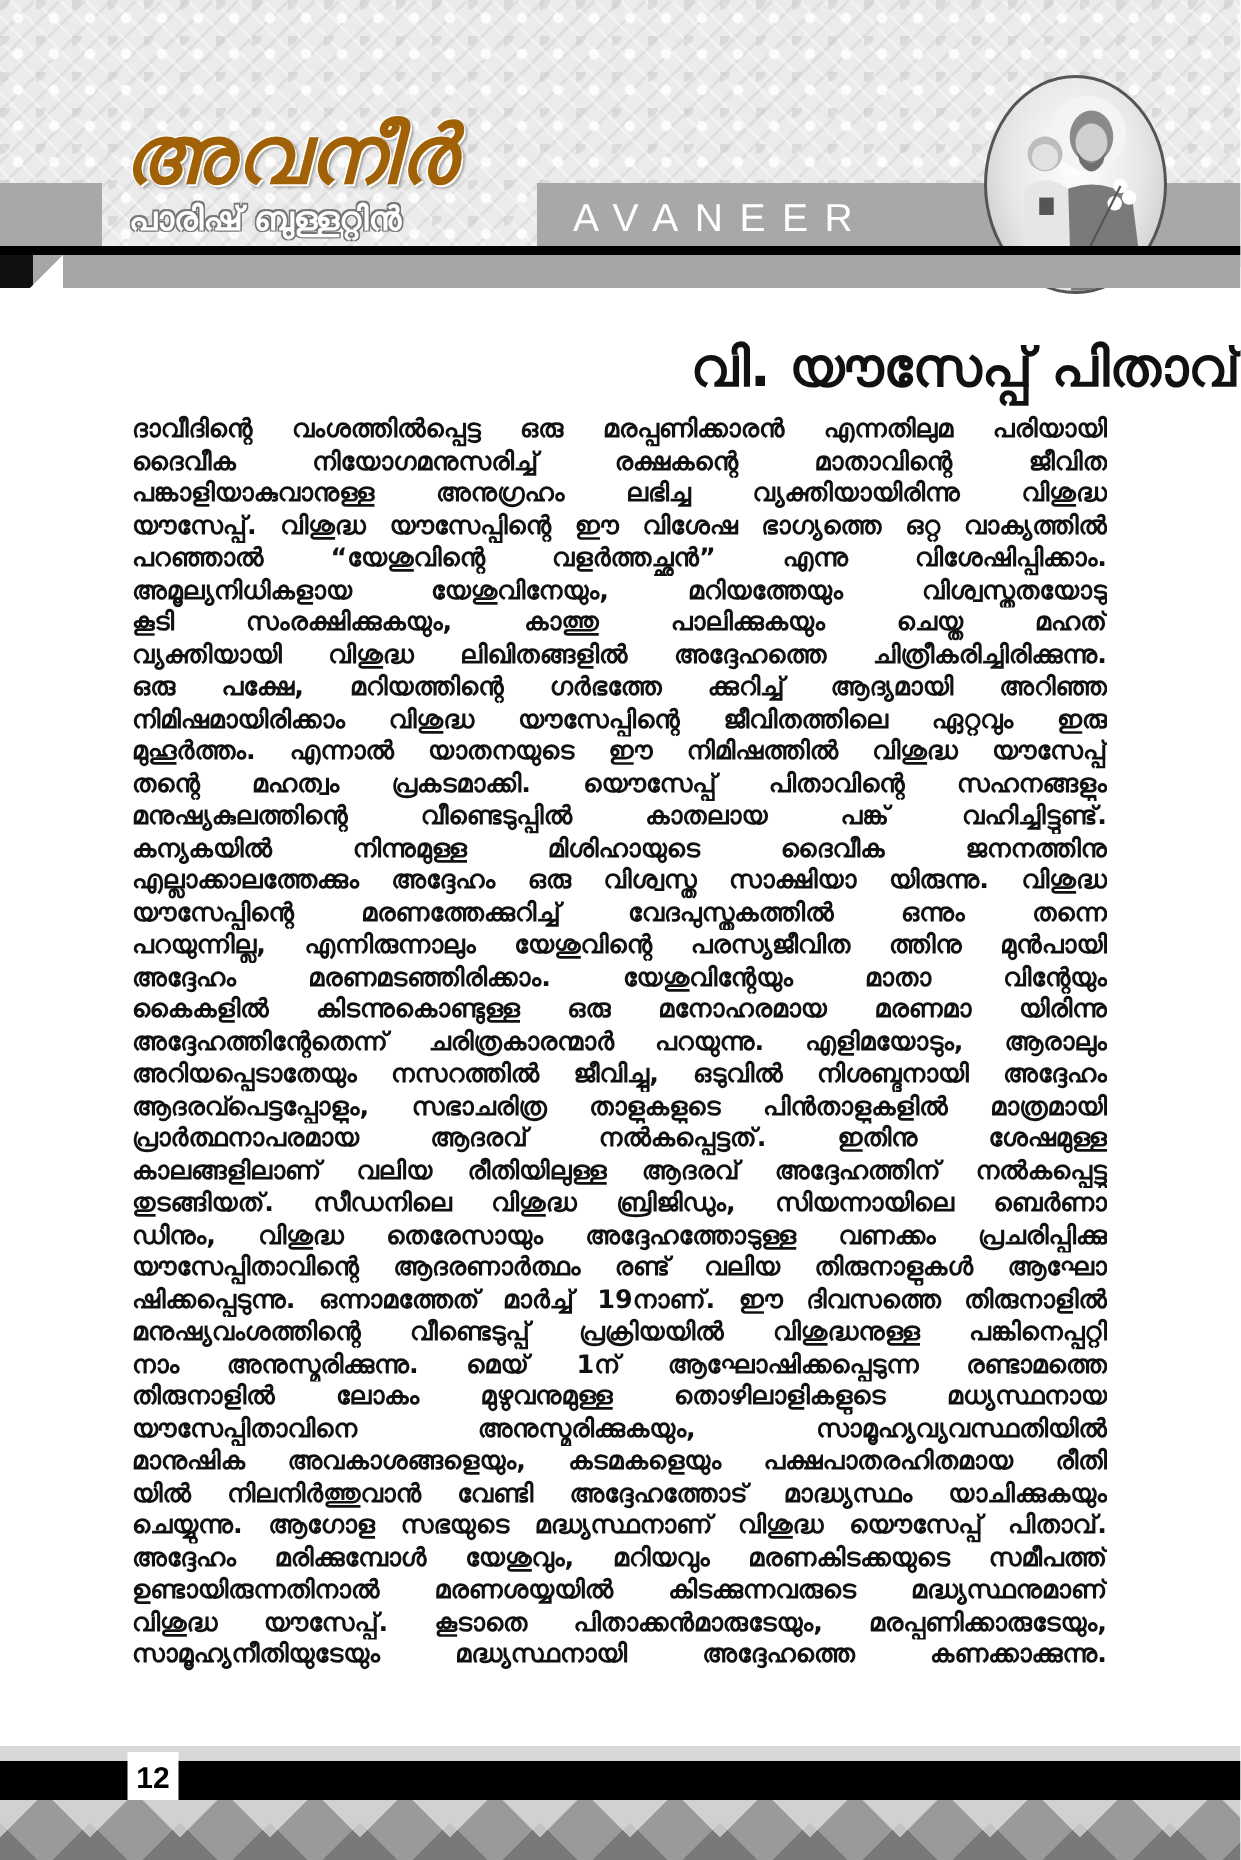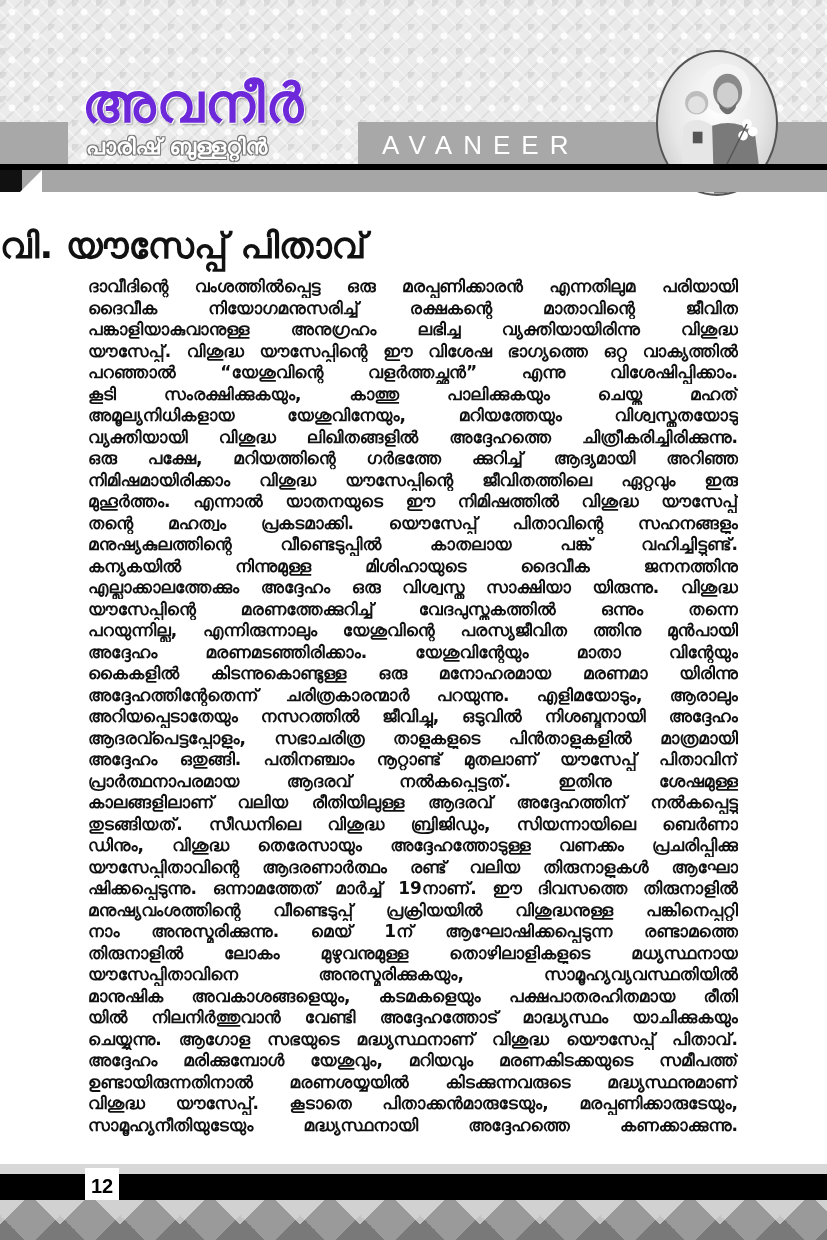--- a/index.html
+++ b/index.html
@@ -19,22 +19,23 @@
       repeating-linear-gradient(-45deg, rgba(200,200,200,0.35) 0 2px, transparent 2px 12px);
     background-size: 24px 24px, 24px 24px, auto, auto;
   }
   .band {
     position: absolute; top: 122px; height: 56px; background: #a8a8a8;
   }
   .band-left { left: 0; width: 68px; }
   .band-right { left: 358px; width: 469px; }
   .masthead-ml {
     position: absolute; left: 82px; top: 74px; font-size: 54px; font-weight: bold;
-    color: #6d28d9; letter-spacing: 1px; line-height: 60px;
+    color: #a16207; letter-spacing: 1px; line-height: 60px;
     text-shadow: 1px 1px 0 #fff, -1px -1px 0 #fff, 2px 2px 2px rgba(0,0,0,0.35);
+    font-style: italic;
   }
   .masthead-en {
     position: absolute; left: 382px; top: 127px; font-size: 26px; color: #ffffff;
     letter-spacing: 11px; font-family: "Liberation Sans", sans-serif; line-height: 36px;
   }
   .masthead-sub {
     position: absolute; left: 86px; top: 132px; font-size: 22px; font-weight: bold;
     color: #ffffff; line-height: 30px;
     text-shadow: -1px -1px 0 #777, 1px -1px 0 #777, -1px 1px 0 #777, 1px 1px 0 #777;
   }
@@ -54,21 +55,21 @@
   .header-stripe-dark2 {
     position: absolute; left: 0; top: 170px; width: 22px; height: 22px; background: #111;
   }
   .header-stripe-white {
     position: absolute; left: 22px; top: 170px; width: 0; height: 0;
     border-top: 22px solid transparent; border-right: 22px solid #fff;
     transform: translateX(-2px);
   }
   
   .article-title {
-    position: absolute; left: 0; top: 198px; width: 827px; text-align: left;
+    position: absolute; left: 0; top: 198px; width: 827px; text-align: right;
     font-size: 36px; font-weight: bold; color: #111; line-height: 48px;
   }
   .article-body {
     position: absolute; left: 88px; top: 252px; width: 650px;
     font-size: 17px; font-weight: bold; color: #111; line-height: 21.5px;
     text-align: justify;
     margin-top: 24px;
   }
   .article-body .line {
     display: block; text-align: justify; text-align-last: justify;
@@ -136,38 +137,37 @@
 <div class="header-stripe-white"></div>
 
 <h1 class="article-title">വി. യൗസേപ്പ് പിതാവ്</h1>
 
 <div class="article-body">
   <span class="line">ദാവീദിന്റെ വംശത്തിൽപ്പെട്ട ഒരു മരപ്പണിക്കാരൻ എന്നതിലുമ പരിയായി</span>
   <span class="line">ദൈവീക നിയോഗമനുസരിച്ച് രക്ഷകന്റെ മാതാവിന്റെ ജീവിത</span>
   <span class="line">പങ്കാളിയാകുവാനുള്ള അനുഗ്രഹം ലഭിച്ച വ്യക്തിയായിരിന്നു വിശുദ്ധ</span>
   <span class="line">യൗസേപ്പ്. വിശുദ്ധ യൗസേപ്പിന്റെ ഈ വിശേഷ ഭാഗ്യത്തെ ഒറ്റ വാക്യത്തിൽ</span>
   <span class="line">പറഞ്ഞാൽ “യേശുവിന്റെ വളർത്തച്ഛൻ” എന്നു വിശേഷിപ്പിക്കാം.</span>
+  <span class="line">അമൂല്യനിധികളായ യേശുവിനേയും, മറിയത്തേയും വിശ്വസ്തതയോടു</span>
   <span class="line">കൂടി സംരക്ഷിക്കുകയും, കാത്തു പാലിക്കുകയും ചെയ്ത മഹത്</span>
-  <span class="line">അമൂല്യനിധികളായ യേശുവിനേയും, മറിയത്തേയും വിശ്വസ്തതയോടു</span>
   <span class="line">വ്യക്തിയായി വിശുദ്ധ ലിഖിതങ്ങളിൽ അദ്ദേഹത്തെ ചിത്രീകരിച്ചിരിക്കുന്നു.</span>
   <span class="line">ഒരു പക്ഷേ, മറിയത്തിന്റെ ഗർഭത്തേ ക്കുറിച്ച് ആദ്യമായി അറിഞ്ഞ</span>
   <span class="line">നിമിഷമായിരിക്കാം വിശുദ്ധ യൗസേപ്പിന്റെ ജീവിതത്തിലെ ഏറ്റവും ഇരു</span>
   <span class="line">മുഹൂർത്തം. എന്നാൽ യാതനയുടെ ഈ നിമിഷത്തിൽ വിശുദ്ധ യൗസേപ്പ്</span>
   <span class="line">തന്റെ മഹത്വം പ്രകടമാക്കി. യൌസേപ്പ് പിതാവിന്റെ സഹനങ്ങളും</span>
   <span class="line">മനുഷ്യകുലത്തിന്റെ വീണ്ടെടുപ്പിൽ കാതലായ പങ്ക് വഹിച്ചിട്ടുണ്ട്.</span>
   <span class="line">കന്യകയിൽ നിന്നുമുള്ള മിശിഹായുടെ ദൈവീക ജനനത്തിനു</span>
   <span class="line">എല്ലാക്കാലത്തേക്കും അദ്ദേഹം ഒരു വിശ്വസ്ത സാക്ഷിയാ യിരുന്നു. വിശുദ്ധ</span>
   <span class="line">യൗസേപ്പിന്റെ മരണത്തേക്കുറിച്ച് വേദപുസ്തകത്തിൽ ഒന്നും തന്നെ</span>
   <span class="line">പറയുന്നില്ല, എന്നിരുന്നാലും യേശുവിന്റെ പരസ്യജീവിത ത്തിനു മുൻപായി</span>
   <span class="line">അദ്ദേഹം മരണമടഞ്ഞിരിക്കാം. യേശുവിന്റേയും മാതാ വിന്റേയും</span>
   <span class="line">കൈകളിൽ കിടന്നുകൊണ്ടുള്ള ഒരു മനോഹരമായ മരണമാ യിരിന്നു</span>
   <span class="line">അദ്ദേഹത്തിന്റേതെന്ന് ചരിത്രകാരന്മാർ പറയുന്നു. എളിമയോടും, ആരാലും</span>
   <span class="line">അറിയപ്പെടാതേയും നസറത്തിൽ ജീവിച്ചു, ഒടുവിൽ നിശബ്ദനായി അദ്ദേഹം</span>
   <span class="line">ആദരവ്പെട്ടപ്പോളും, സഭാചരിത്ര താളുകളുടെ പിൻതാളുകളിൽ മാത്രമായി</span>
-  <span class="line">അദ്ദേഹം ഒതുങ്ങി. പതിനഞ്ചാം നൂറ്റാണ്ട് മുതലാണ് യൗസേപ്പ് പിതാവിന്</span>
   <span class="line">പ്രാർത്ഥനാപരമായ ആദരവ് നൽകപ്പെട്ടത്. ഇതിനു ശേഷമുള്ള</span>
   <span class="line">കാലങ്ങളിലാണ് വലിയ രീതിയിലുള്ള ആദരവ് അദ്ദേഹത്തിന് നൽകപ്പെട്ടു</span>
   <span class="line">തുടങ്ങിയത്. സീഡനിലെ വിശുദ്ധ ബ്രിജിഡും, സിയന്നായിലെ ബെർണാ</span>
   <span class="line">ഡിനും, വിശുദ്ധ തെരേസായും അദ്ദേഹത്തോടുള്ള വണക്കം പ്രചരിപ്പിക്കു</span>
   <span class="line">യൗസേപ്പിതാവിന്റെ ആദരണാർത്ഥം രണ്ട് വലിയ തിരുനാളുകൾ ആഘോ</span>
   <span class="line">ഷിക്കപ്പെടുന്നു. ഒന്നാമത്തേത് മാർച്ച് 19നാണ്. ഈ ദിവസത്തെ തിരുനാളിൽ</span>
   <span class="line">മനുഷ്യവംശത്തിന്റെ വീണ്ടെടുപ്പ് പ്രക്രിയയിൽ വിശുദ്ധനുള്ള പങ്കിനെപ്പറ്റി</span>
   <span class="line">നാം അനുസ്മരിക്കുന്നു. മെയ് 1ന് ആഘോഷിക്കപ്പെടുന്ന രണ്ടാമത്തെ</span>
   <span class="line">തിരുനാളിൽ ലോകം മുഴുവനുമുള്ള തൊഴിലാളികളുടെ മധ്യസ്ഥനായ</span>
   <span class="line">യൗസേപ്പിതാവിനെ അനുസ്മരിക്കുകയും, സാമൂഹ്യവ്യവസ്ഥതിയിൽ</span>

